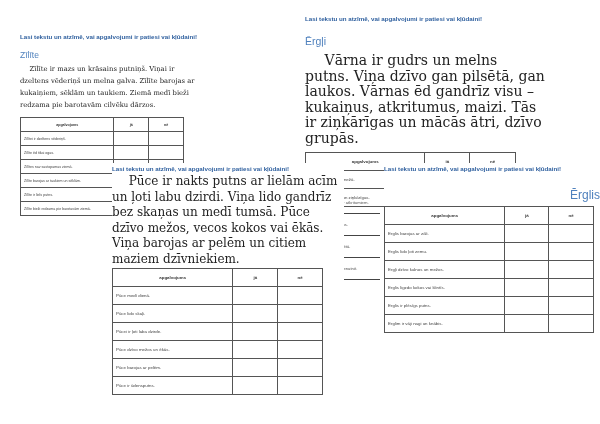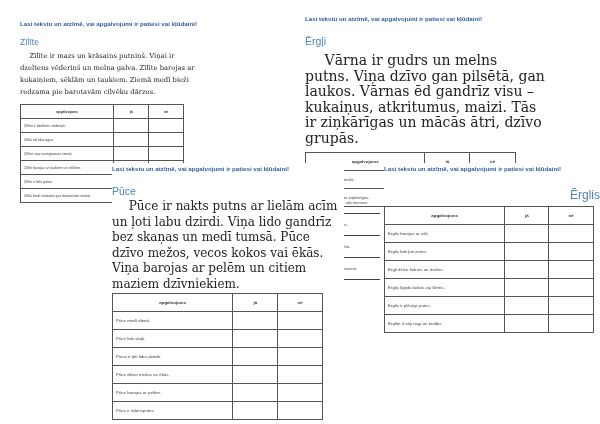--- a/index.html
+++ b/index.html
@@ -7,21 +7,21 @@
   .sheet { position:absolute; background:#ffffff; }
   .instr { color:#2e5f9e; font-weight:bold; font-family:"Liberation Sans", sans-serif; white-space:nowrap; }
   .title { color:#4f81bd; font-family:"Liberation Sans", sans-serif; }
   .body-text { font-family:"DejaVu Serif", serif; color:#222; }
   .body-text p { margin:0; text-indent:1.4em; }
   table { border-collapse:collapse; background:#fff; }
   td, th { border:1px solid #555; font-family:"Liberation Sans", sans-serif; color:#444; text-align:left; padding:0 3px; vertical-align:middle; }
   th { text-align:center; font-weight:bold; color:#333; }
 
   
-  #s-zilite { left:20px; top:10px; width:175px; }
+  #s-zilite { left:20px; top:23px; width:175px; }
   #s-zilite .instr { font-size:6.2px; margin-top:10px; }
   #s-zilite .title { font-size:8.5px; margin-top:10px; }
   #s-zilite .body-text { font-size:6.8px; line-height:12px; margin-top:3px; width:180px; }
   #s-zilite table { margin-top:6px; width:164px; }
   #s-zilite td, #s-zilite th { font-size:3.6px; height:13px; }
   #s-zilite col.c1 { width:94px; } #s-zilite col.c2 { width:35px; } #s-zilite col.c3 { width:35px; }
 
   
   #s-varna { left:305px; top:5px; width:240px; }
   #s-varna .instr { font-size:6.2px; margin-top:10px; }
@@ -142,21 +142,20 @@
 
 <div id="varna-peek">
   <div class="peek-row">barojas ar atkritumiem.</div>
   <div class="peek-row">ir zils putns.</div>
   <div class="peek-row">dzīvo pilsētā.</div>
   <div class="peek-row">s dzīvo vienatnē.</div>
 </div>
 
 <div class="sheet" id="s-puce">
   <div class="instr">Lasi tekstu un atzīmē, vai apgalvojumi ir patiesi vai kļūdaini!</div>
-  <div class="title">Pūce</div>
   <div class="body-text">
       <p>Pūce ir nakts putns ar lielām acīm un ļoti labu dzirdi. Viņa lido gandrīz bez skaņas un medī tumsā. Pūce dzīvo mežos, vecos kokos vai ēkās. Viņa barojas ar pelēm un citiem maziem dzīvniekiem.</p>
     </div>
   <table>
     <colgroup>
         <col class="c1">
         <col class="c2">
         <col class="c3">
       </colgroup>
     <tbody>

